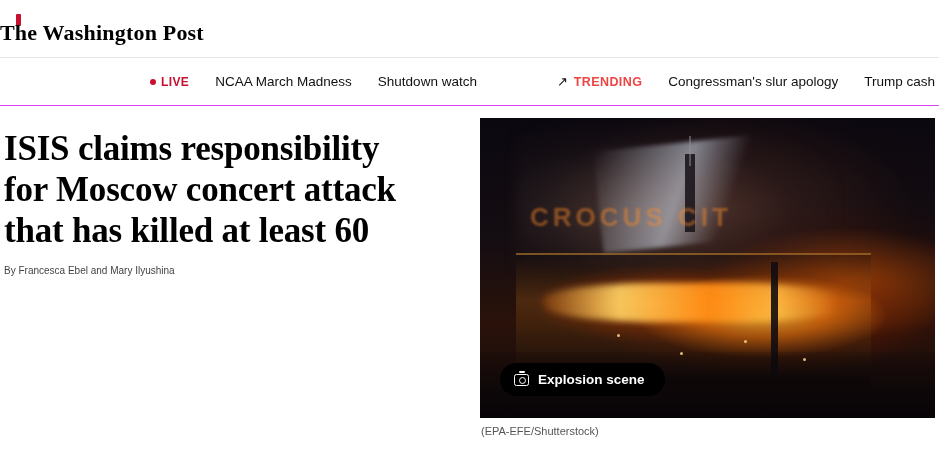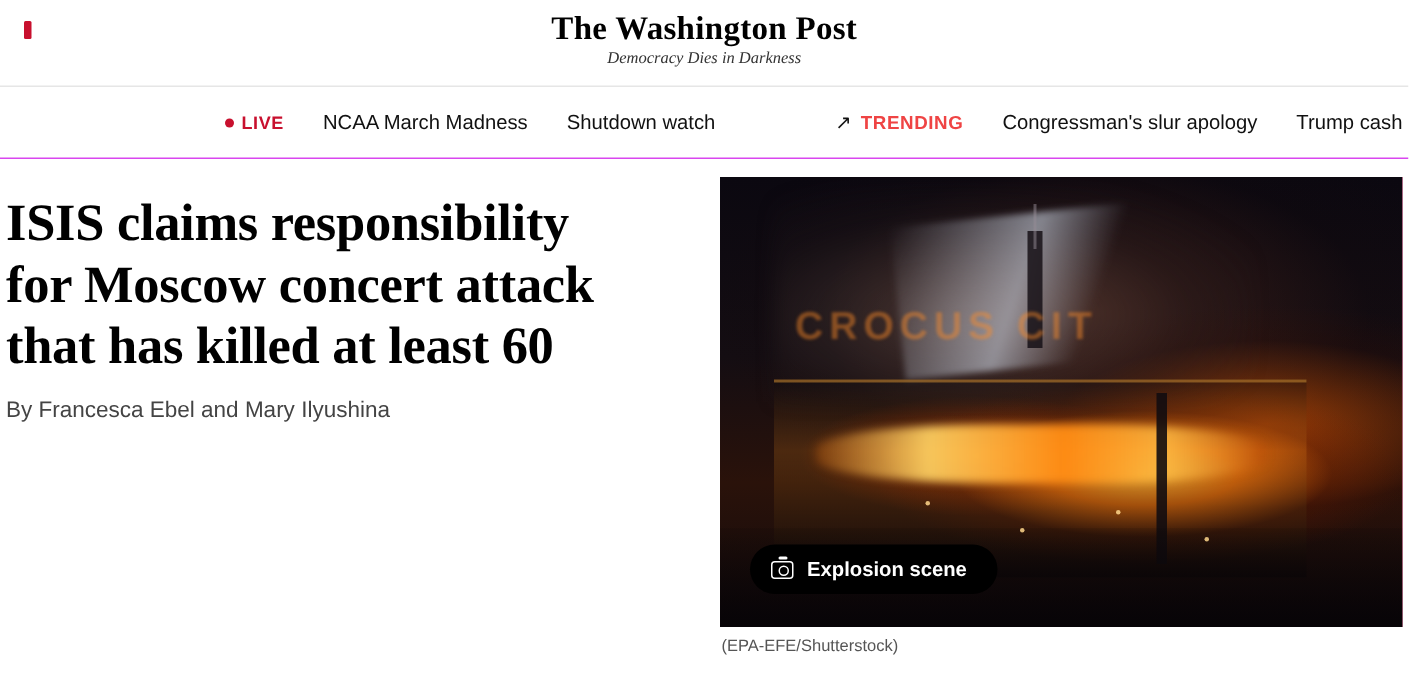--- a/index.html
+++ b/index.html
@@ -14,22 +14,22 @@
   .page { position: relative; width: 939px; height: 458px; background:#fff; }
 
   
   .masthead {
     position: relative;
     height: 58px;
     border-bottom: 1px solid #e6e6e6;
   }
   .masthead-logo {
     position: absolute;
-    left: 0; right: 0; top: 6px;
-    text-align: center;
+    left: 0; right: 0; top: 20px;
+    text-align: left;
   }
   .masthead-title {
     font-family: "Liberation Serif", serif;
     font-weight: bold;
     font-size: 22px;
     letter-spacing: 0.2px;
     color: #000;
     line-height: 26px;
   }
   .masthead-tagline {
@@ -125,21 +125,21 @@
     letter-spacing: -0.2px;
   }
   .deck {
     margin-top: 13px;
     font-size: 13.5px;
     line-height: 19px;
     color: #222;
   }
   .byline {
     margin-top: 14px;
-    font-size: 15px;
+    font-size: 10px;
     color: #444;
   }
 
   
   .media {
     width: 460px;
     padding-right: 4px;
   }
   .photo {
     position: relative;
@@ -276,21 +276,20 @@
 </style>
 </head>
 <body>
 
 <div class="page">
 
   <div class="masthead">
     <div class="corner-mark"></div>
     <div class="masthead-logo">
       <div class="masthead-title">The Washington Post</div>
-      <div class="masthead-tagline">Democracy Dies in Darkness</div>
     </div>
   </div>
 
   <div class="navstrip">
     <div class="nav-live">
       <span class="live-dot"></span>
       <span class="live-label">LIVE</span>
     </div>
     <a class="nav-link" href="#">NCAA March Madness</a>
     <a class="nav-link" href="#">Shutdown watch</a>

